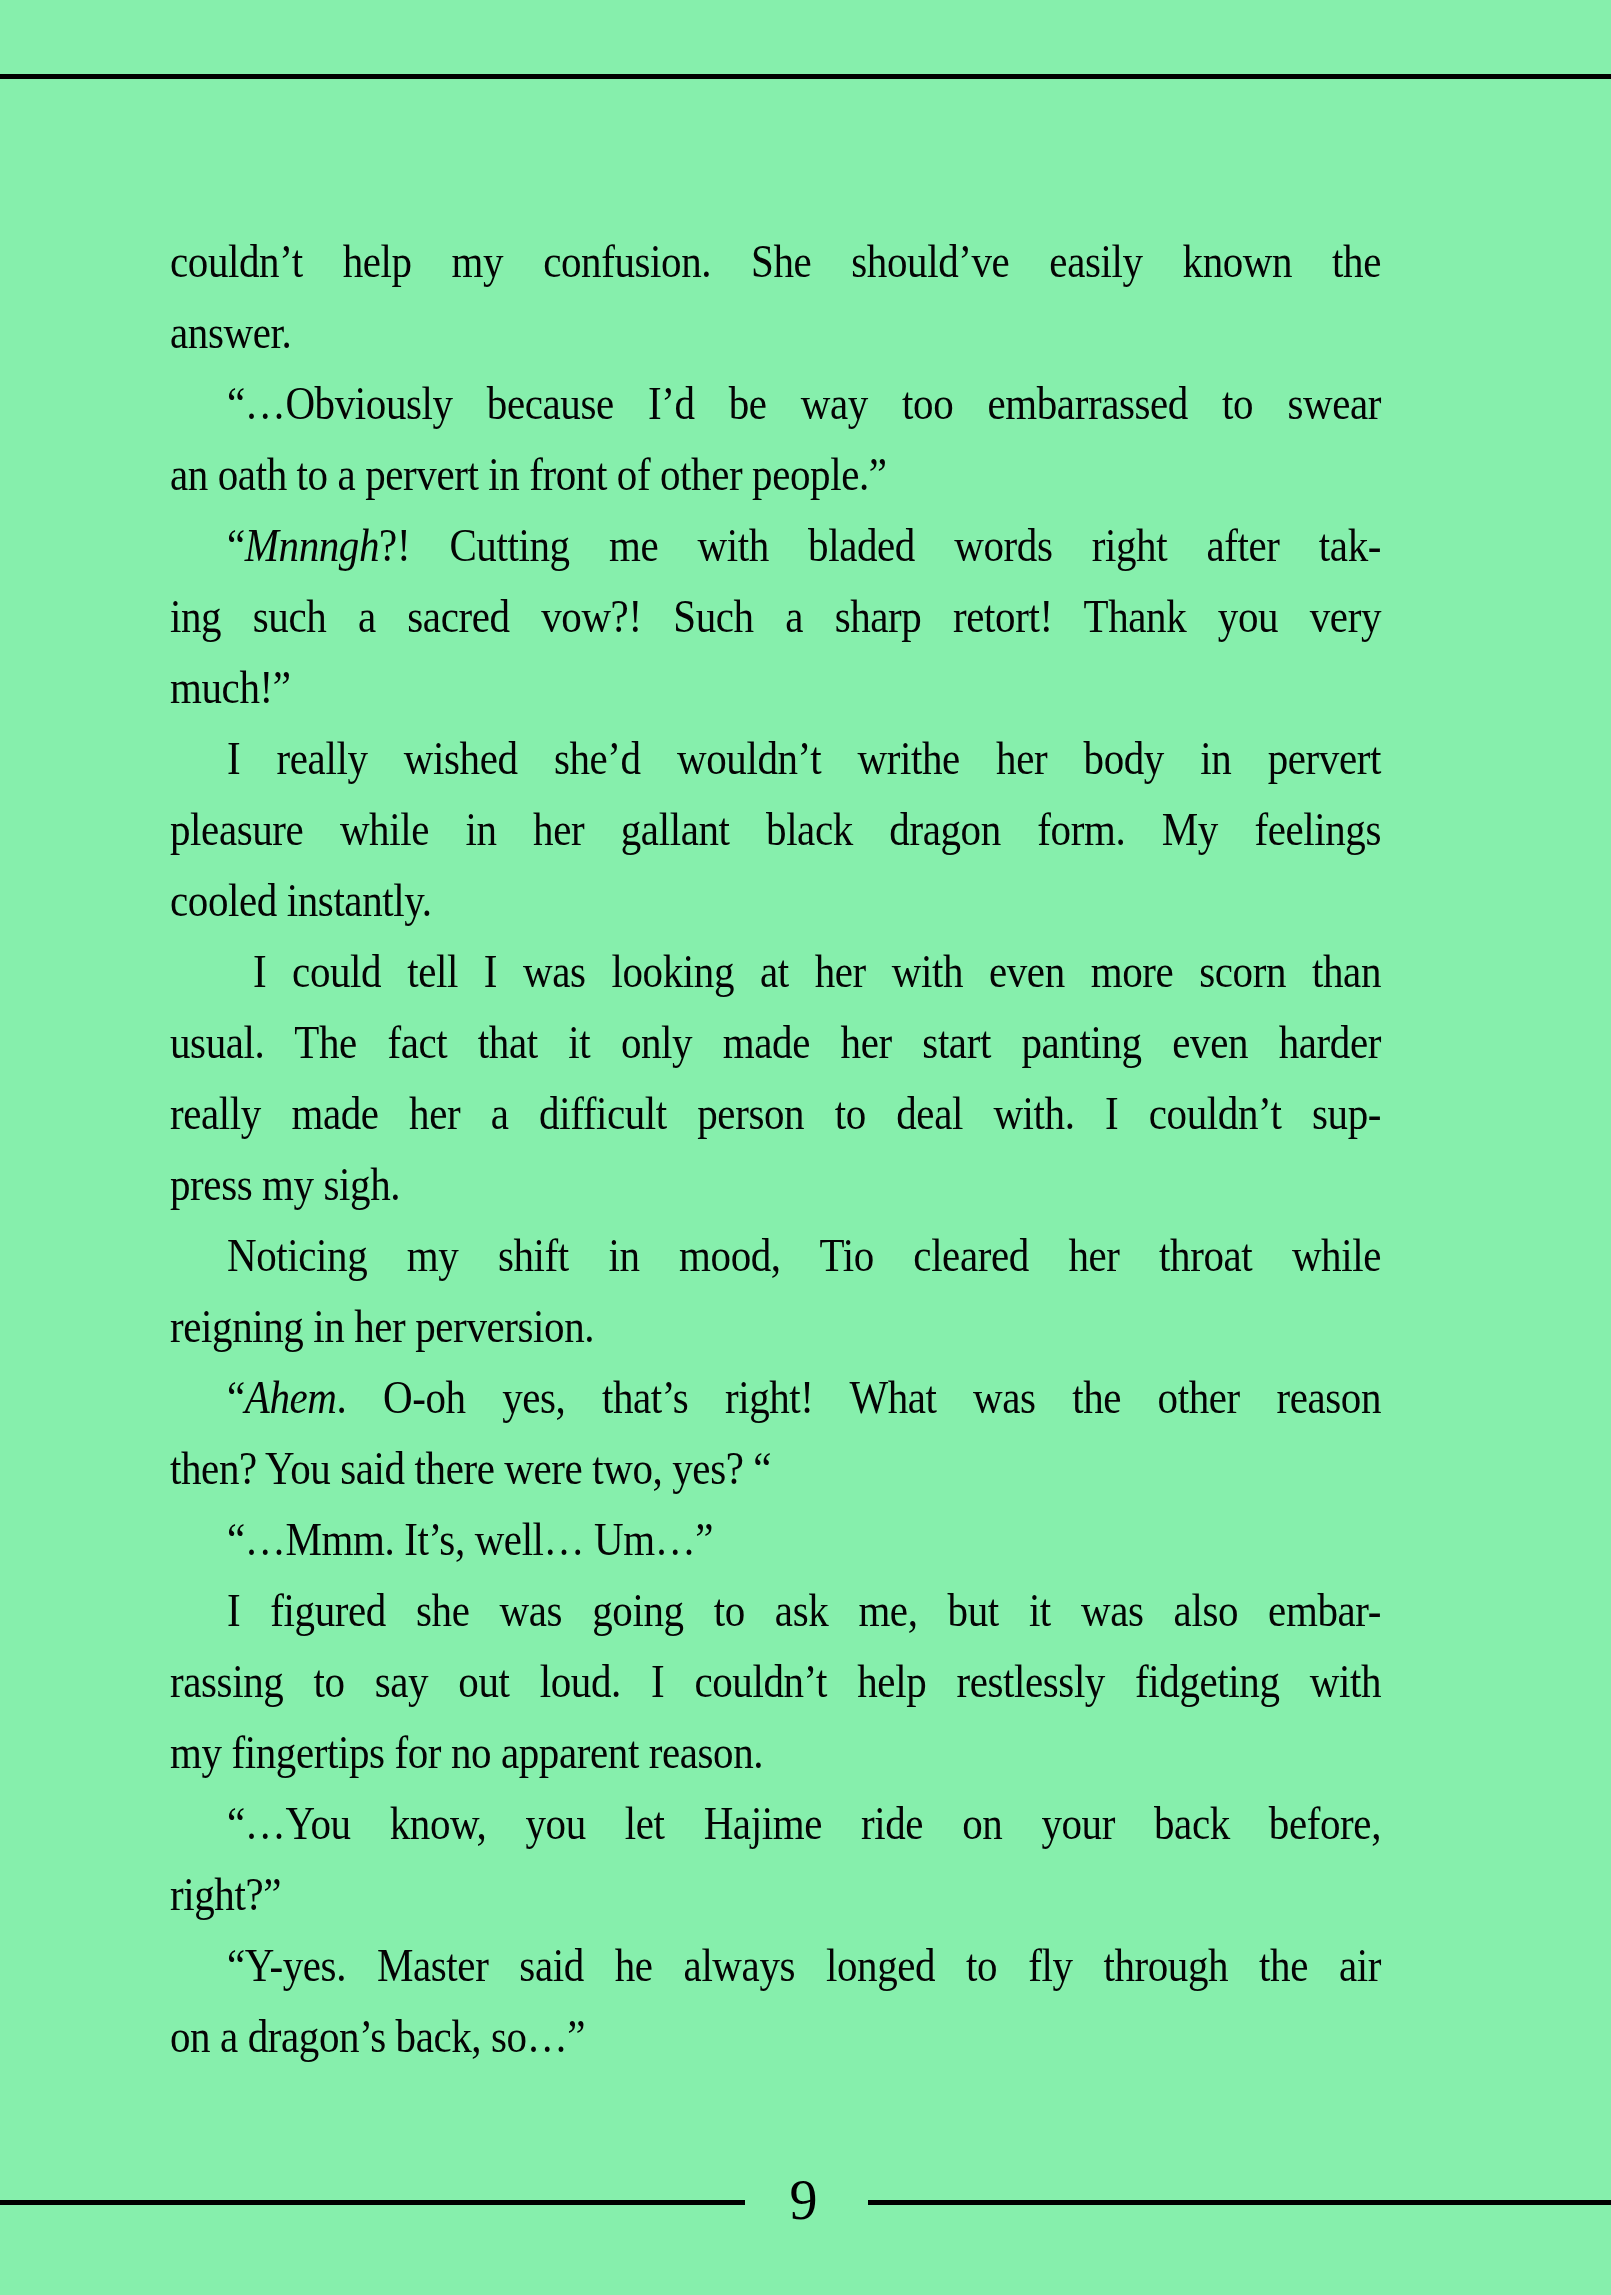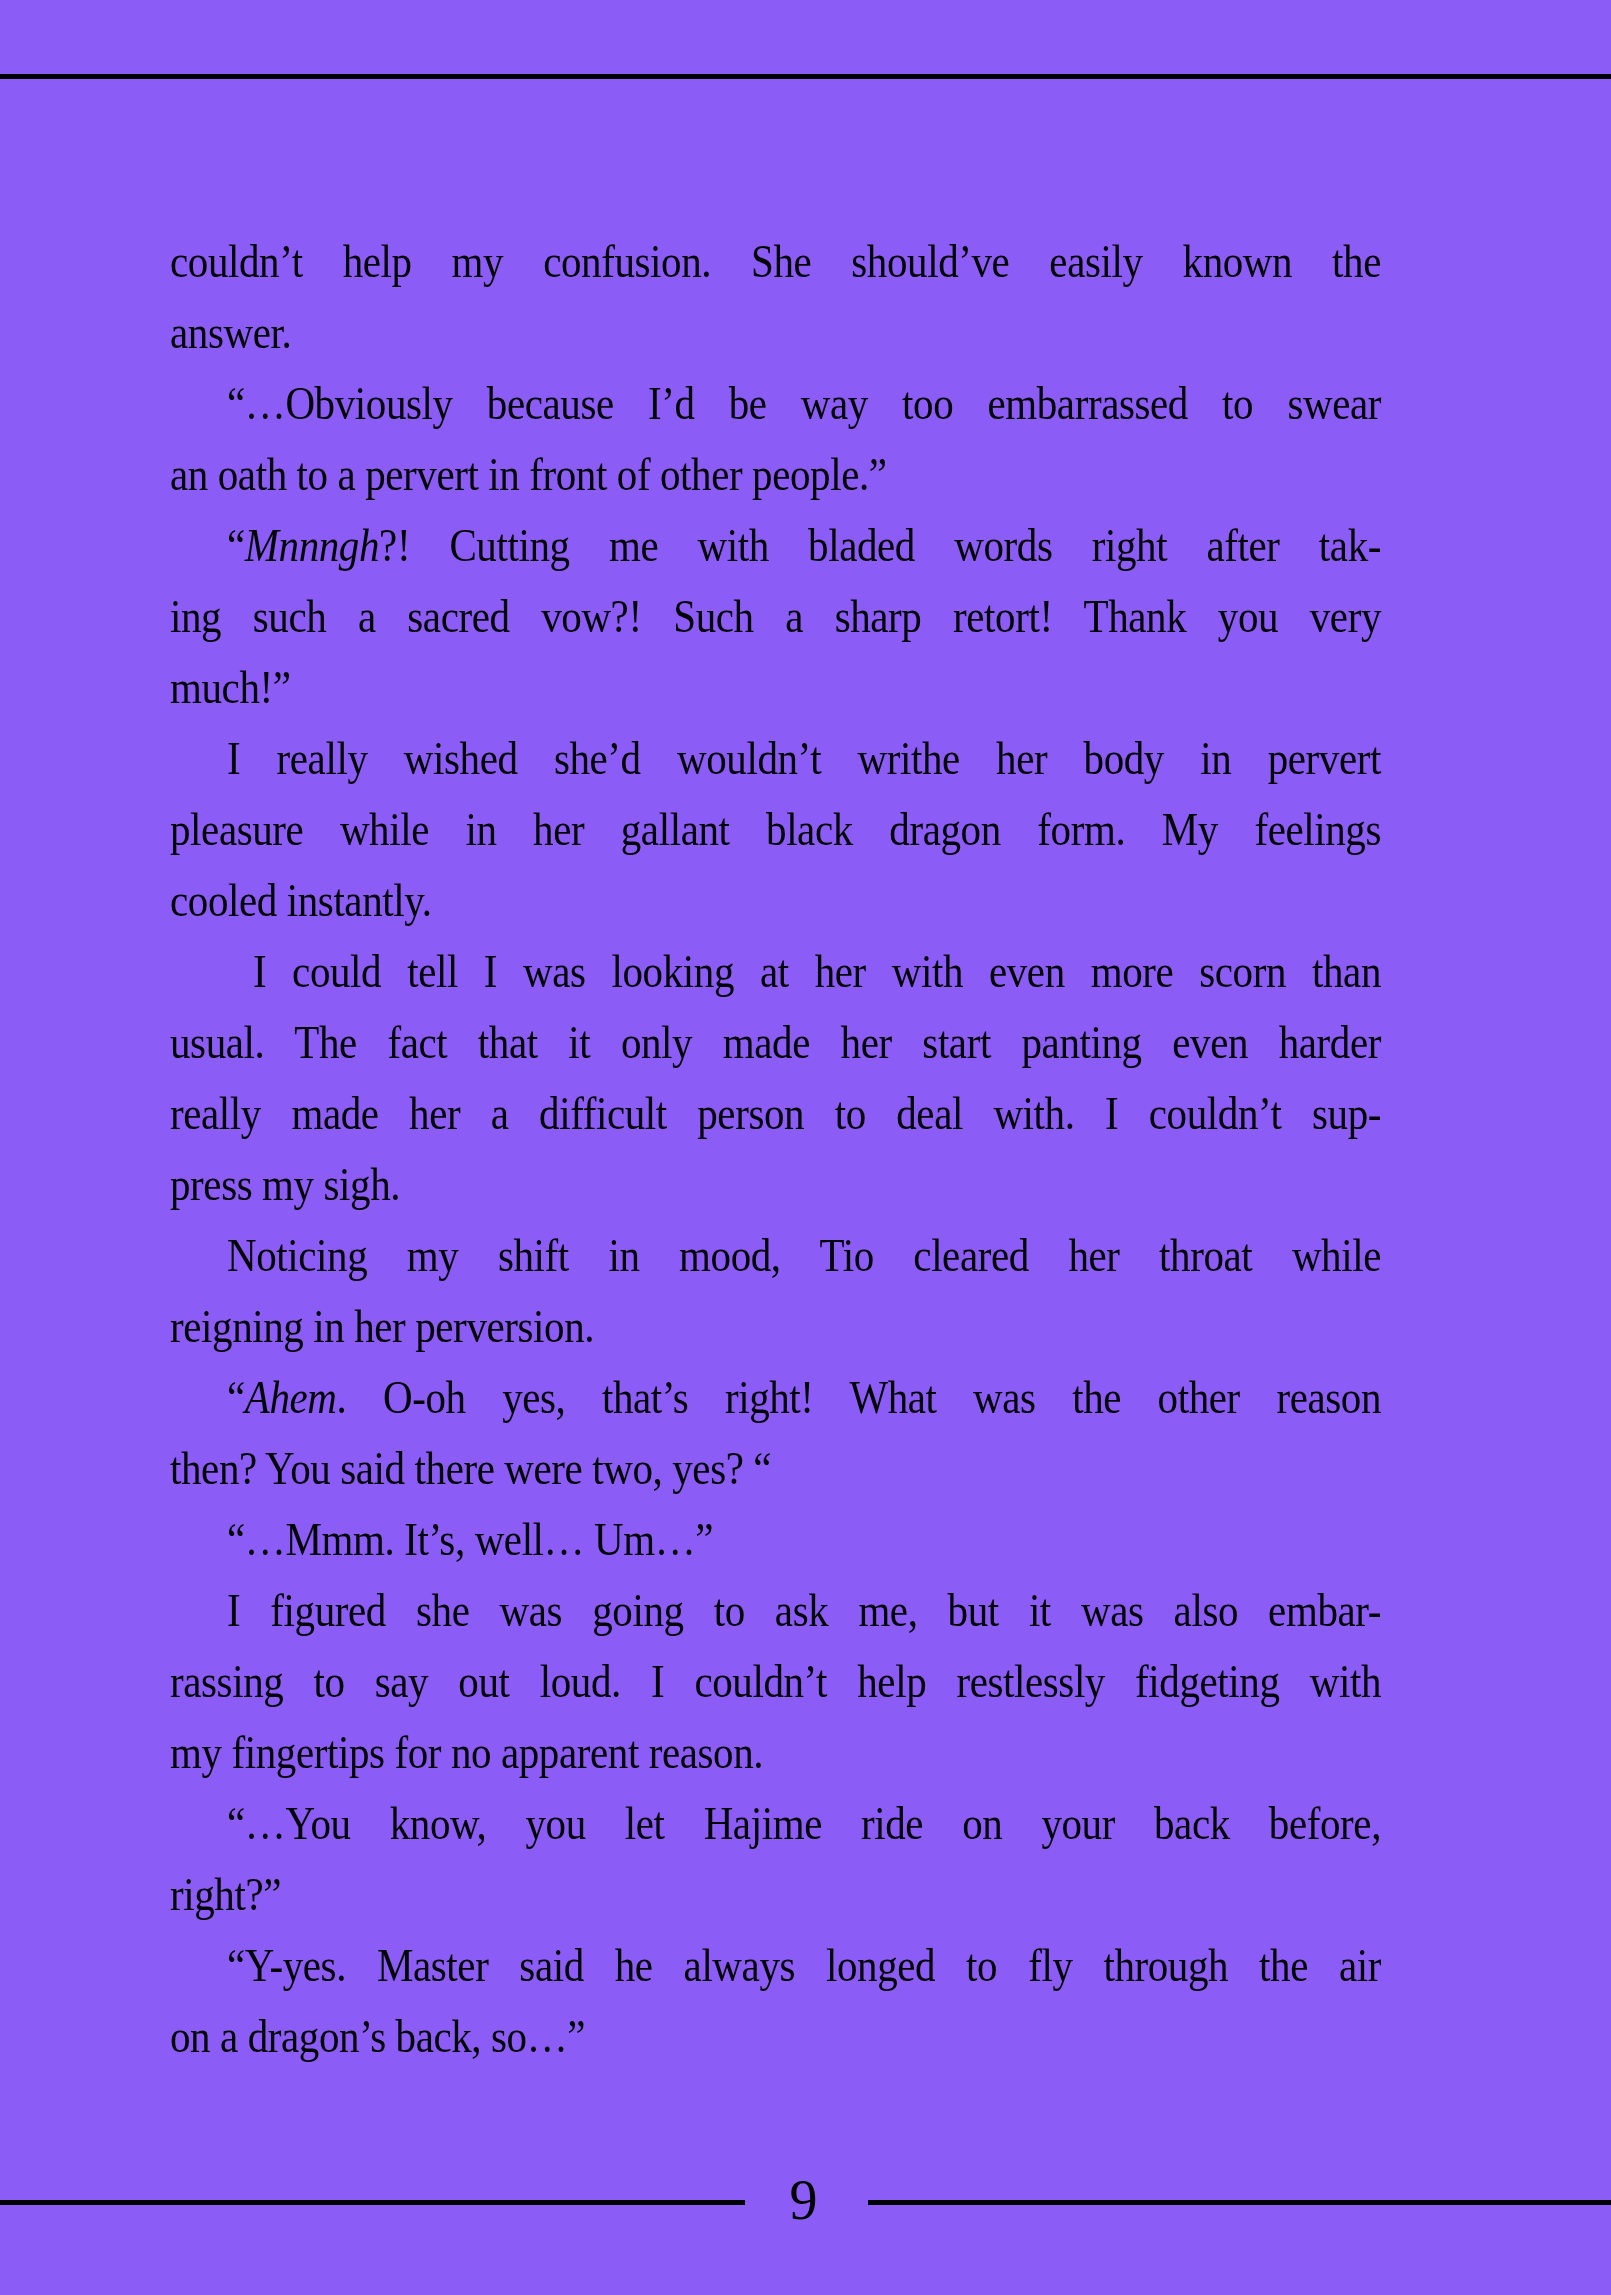--- a/index.html
+++ b/index.html
@@ -4,21 +4,21 @@
 <style>
   html, body {
     margin: 0;
     padding: 0;
     background: #e8e8e8;
   }
   .page {
     position: relative;
     width: 1611px;
     height: 2295px;
-    background: #8b5cf6;
+    background: #86efac;
     overflow: hidden;
     font-family: "Liberation Serif", "DejaVu Serif", serif;
     color: #040404;
   }
   .rule {
     position: absolute;
     background: #000;
     height: 5px;
   }
   .rule.top { left: 0; top: 74px; width: 1611px; }

